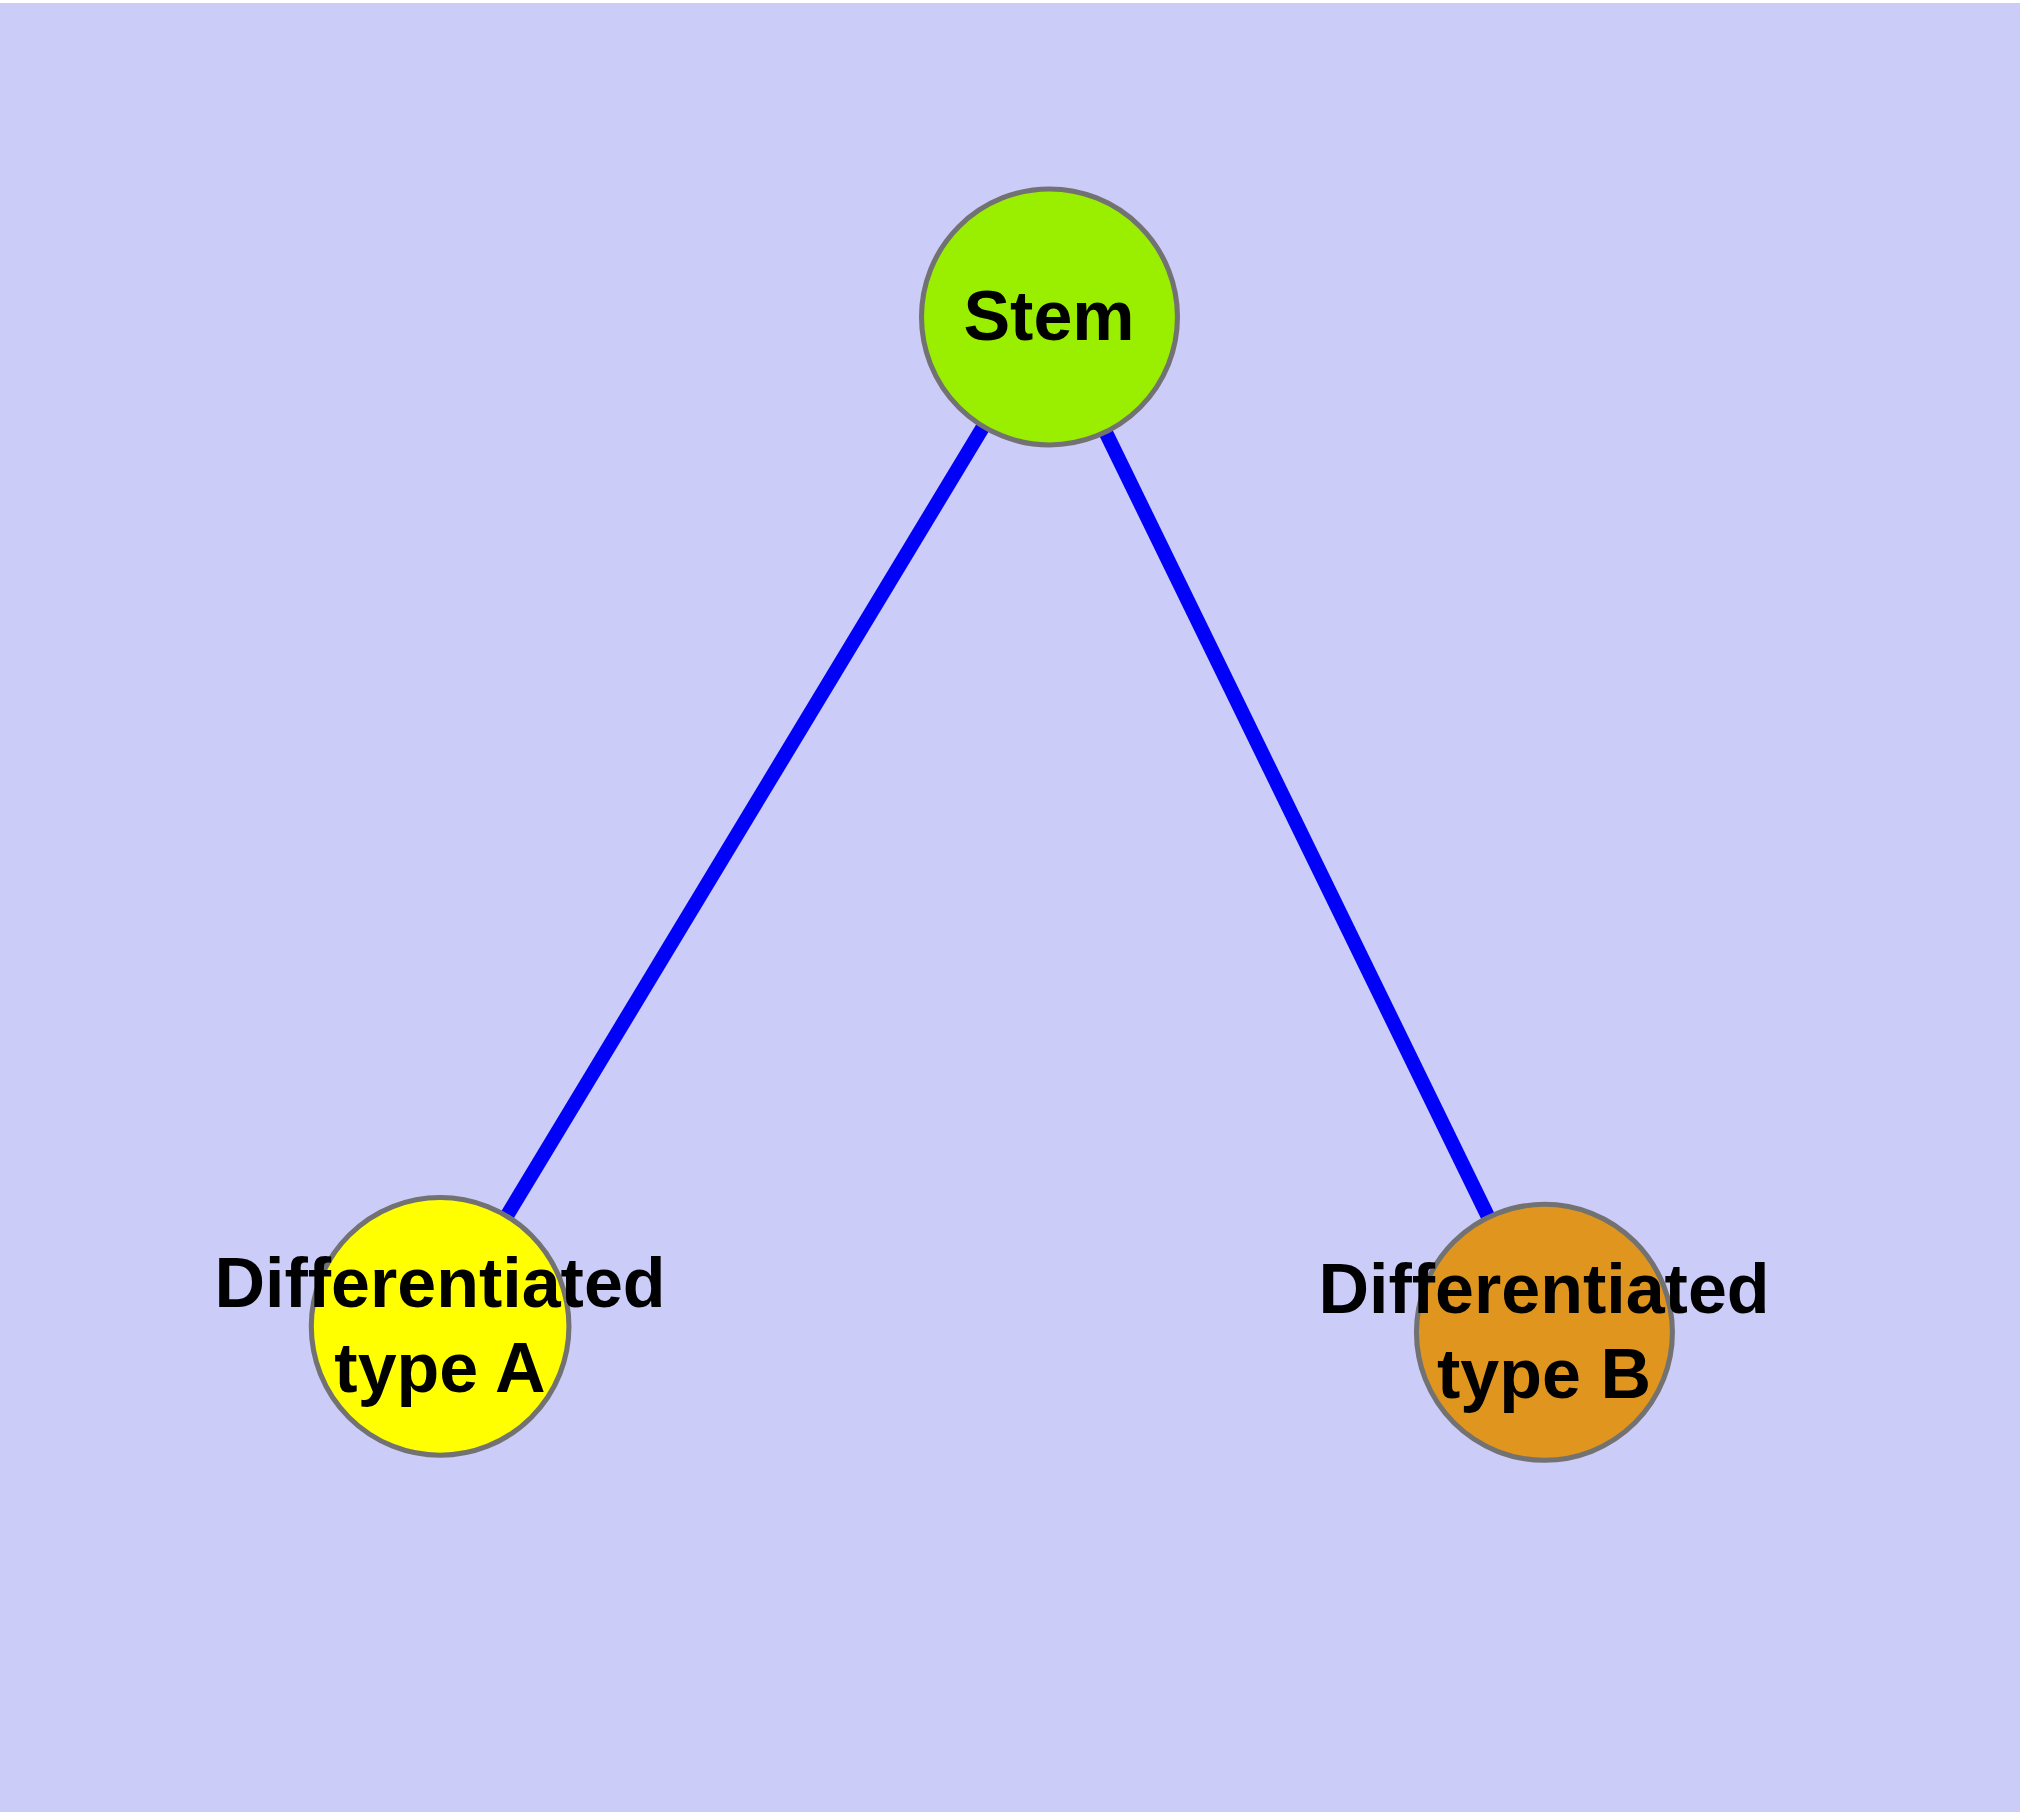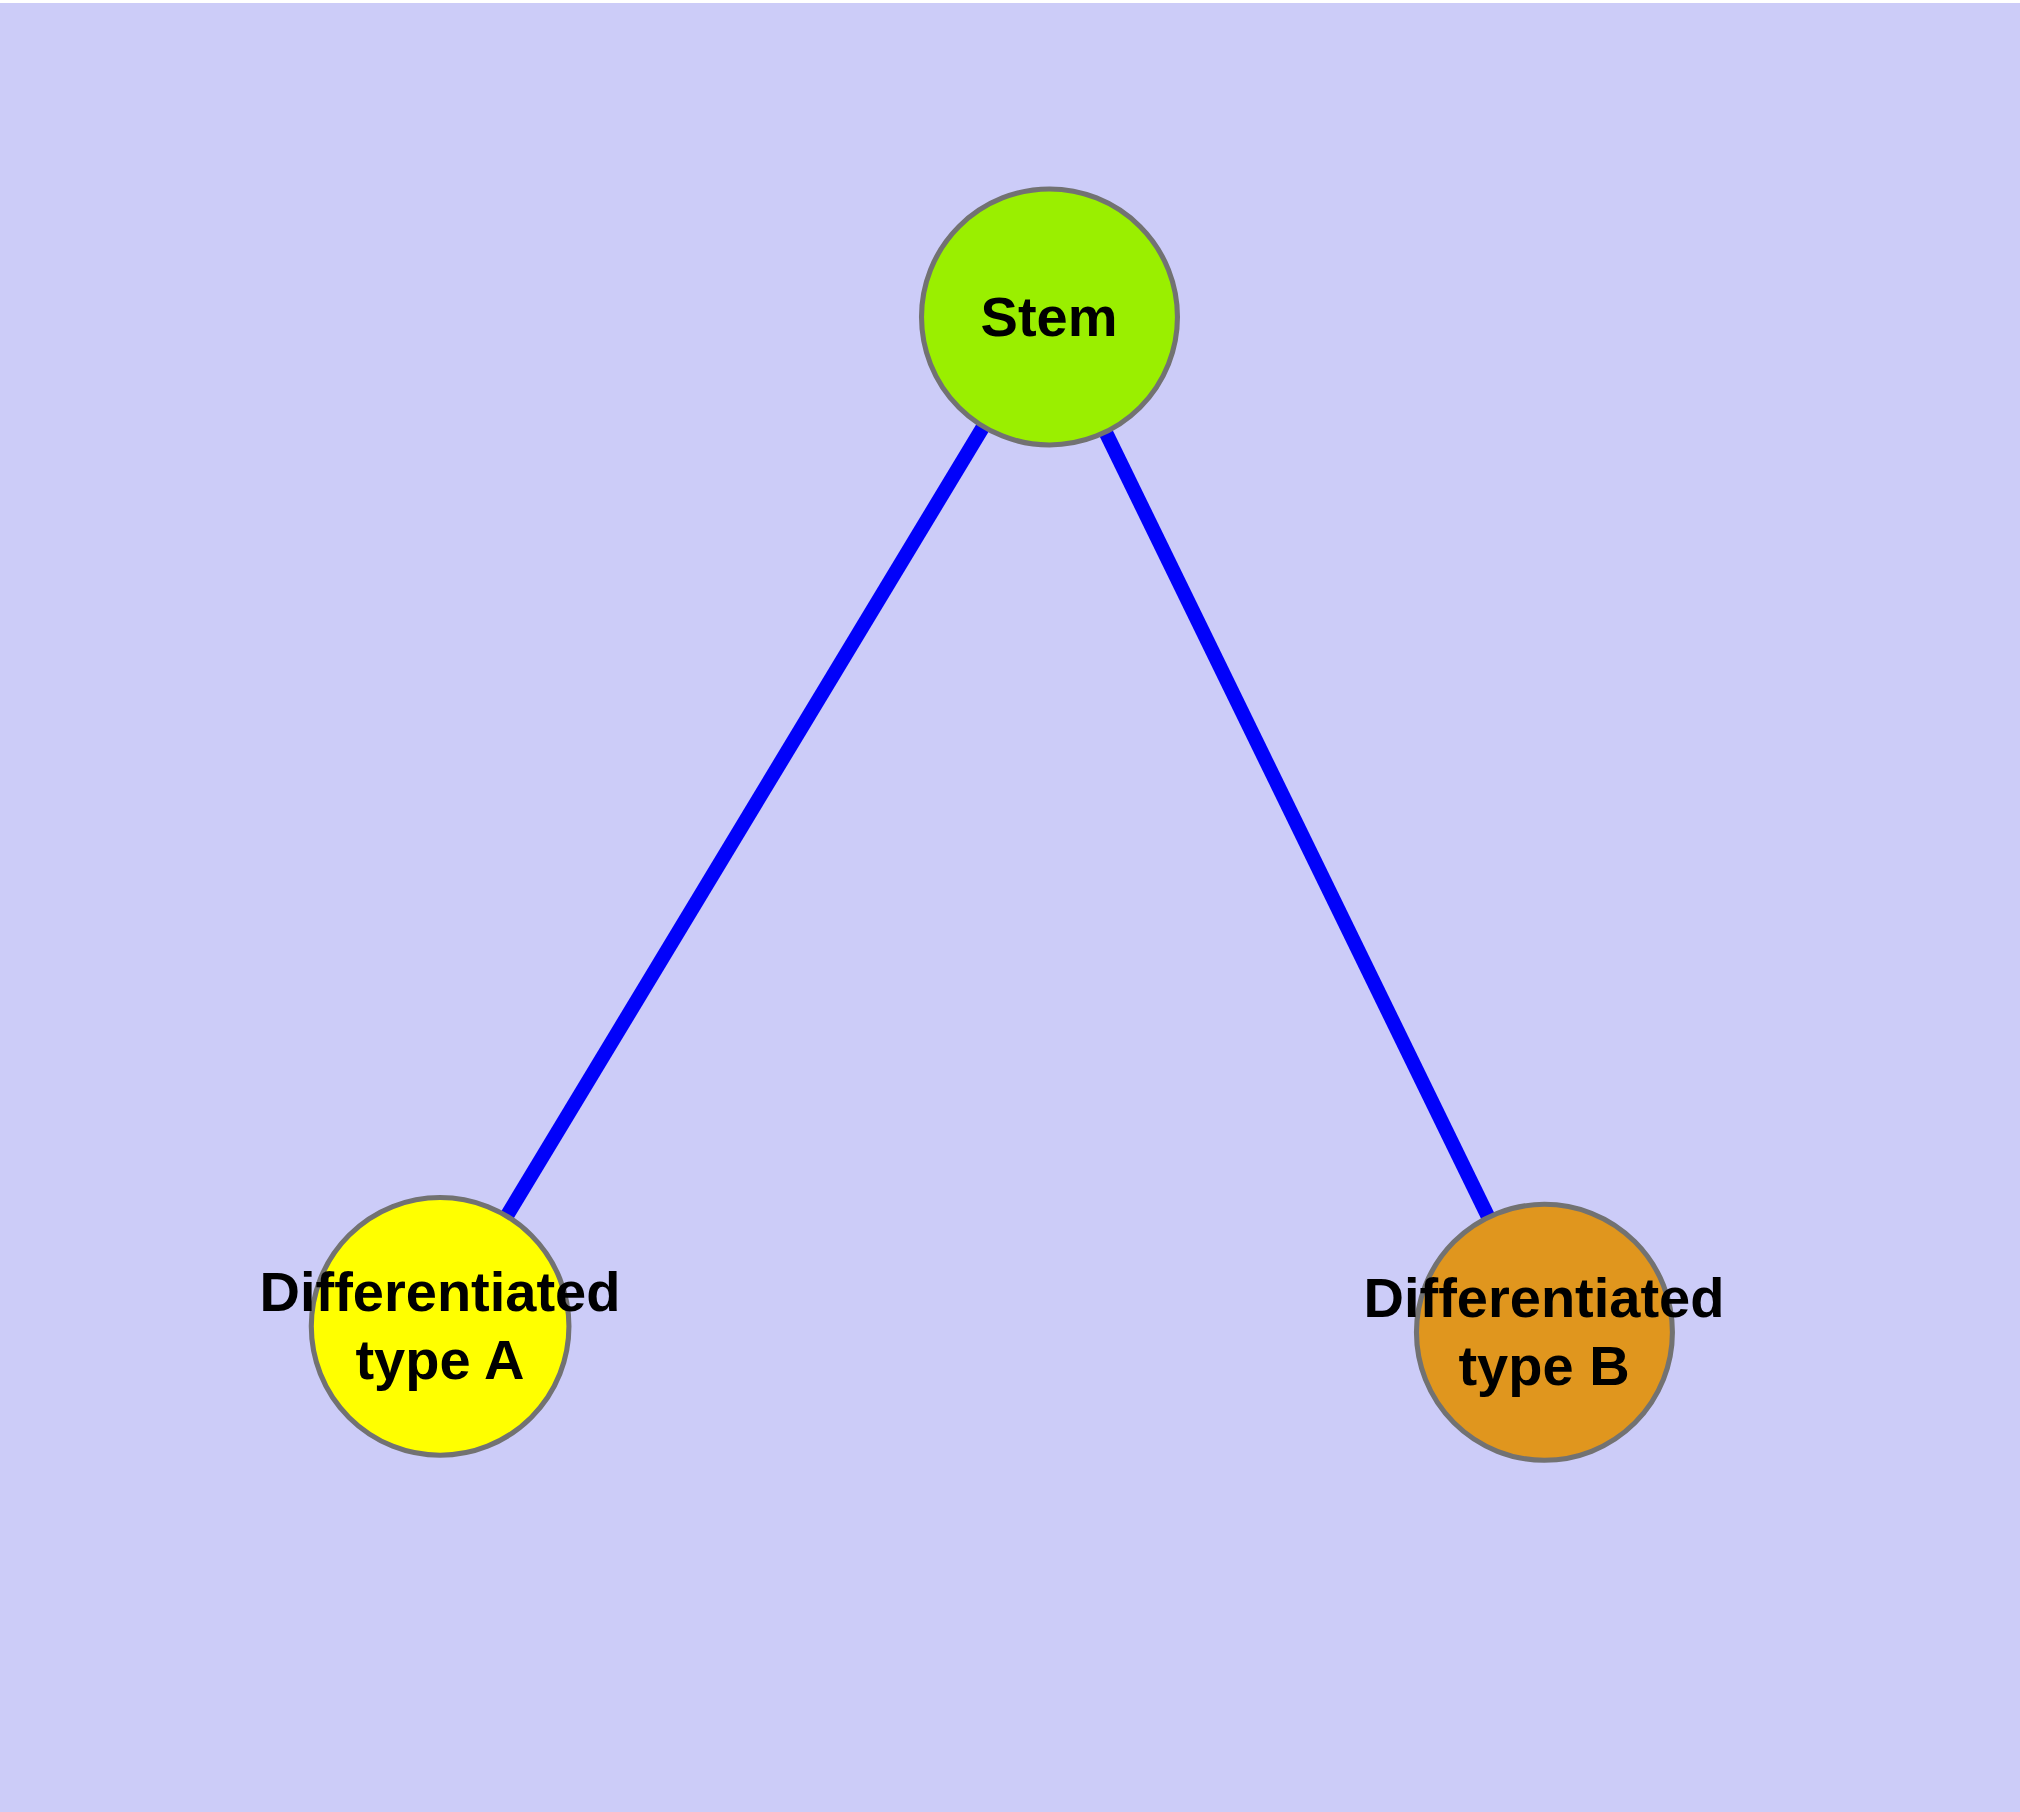--- a/index.html
+++ b/index.html
@@ -32,21 +32,21 @@
     top: 0;
     left: 0;
     width: 2021px;
     height: 1812px;
     display: block;
   }
   .node-label {
     position: absolute;
     transform: translate(-50%, -50%);
     font-weight: bold;
-    font-size: 56px;
+    font-size: 70px;
     line-height: 1.22;
     color: #000000;
     text-align: center;
     white-space: pre-line;
     z-index: 2;
     pointer-events: none;
   }
 </style>
 </head>
 <body>

